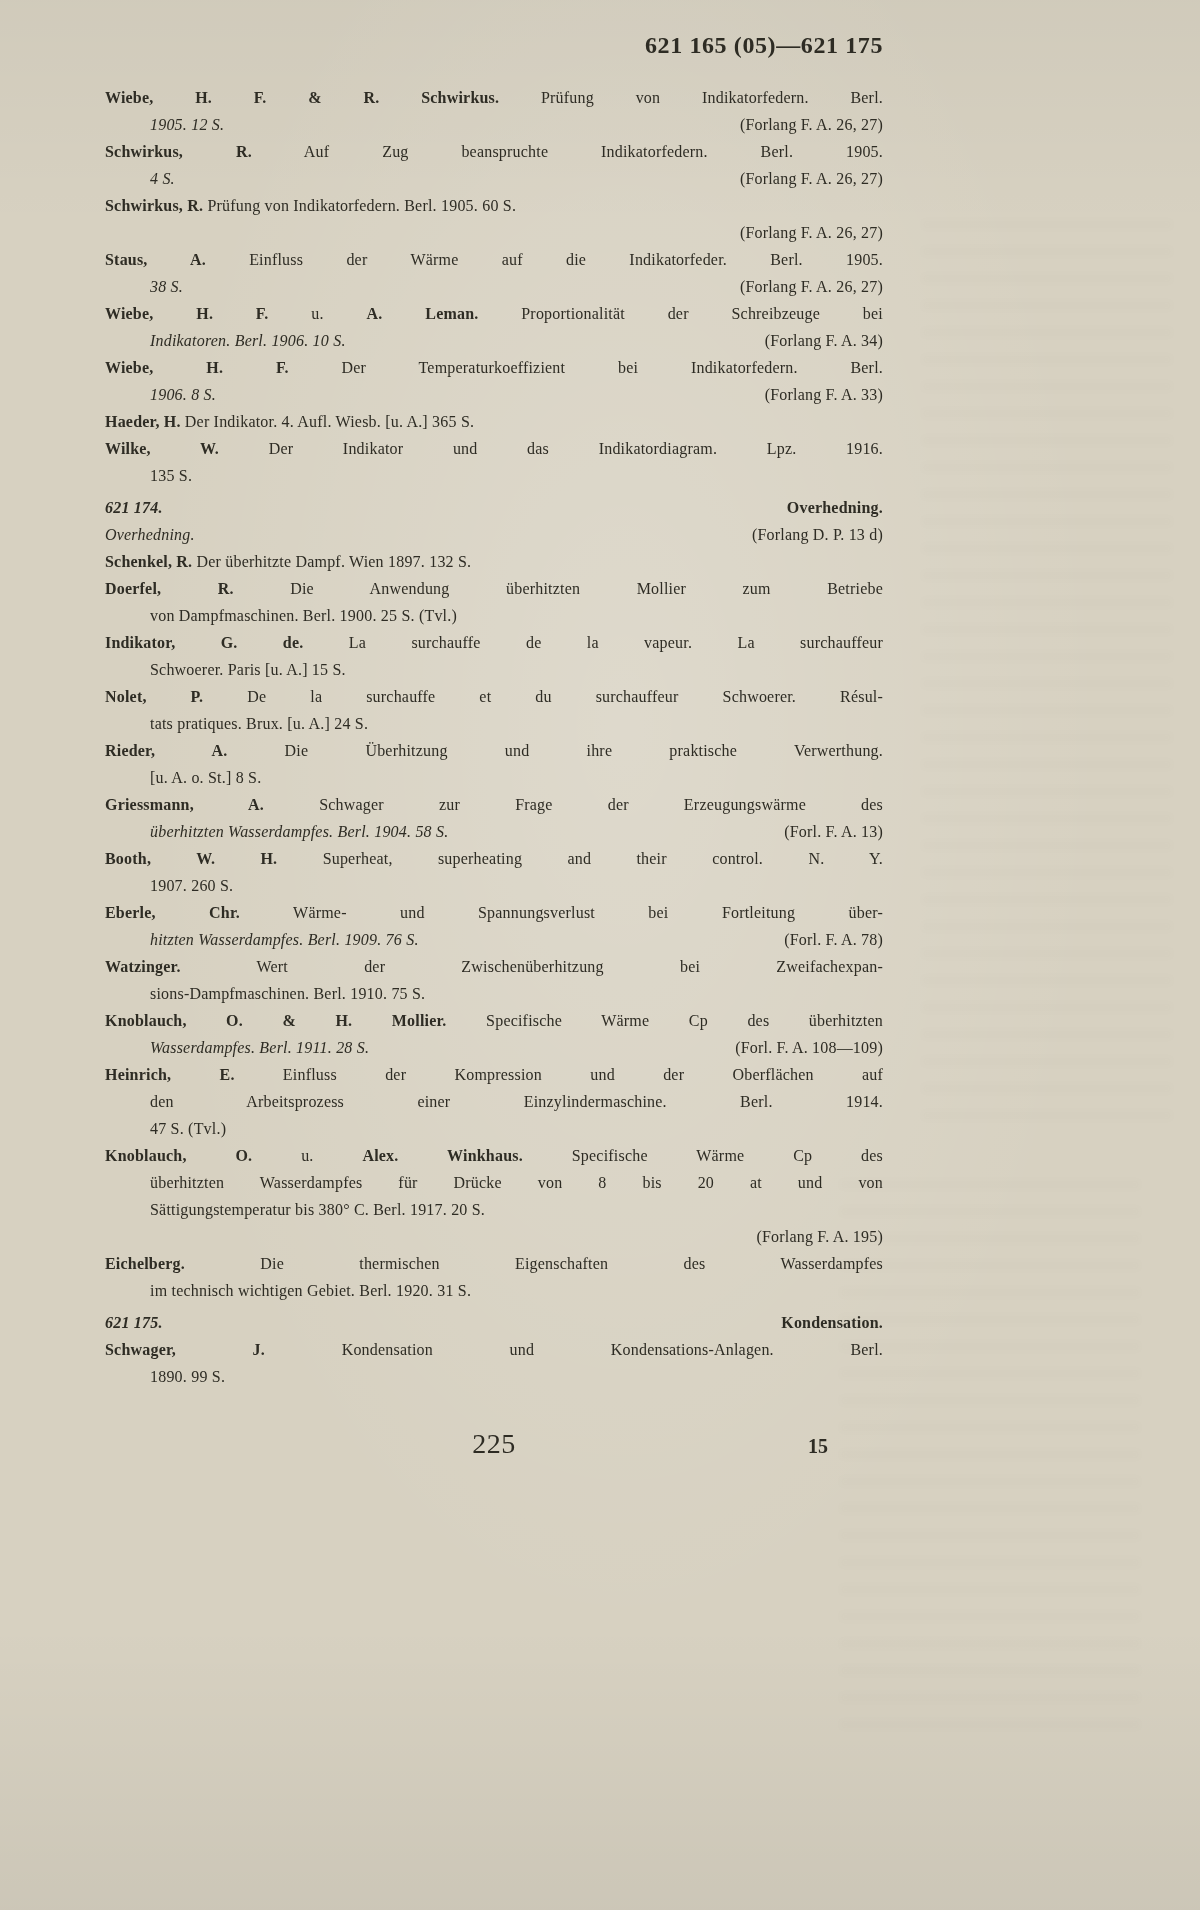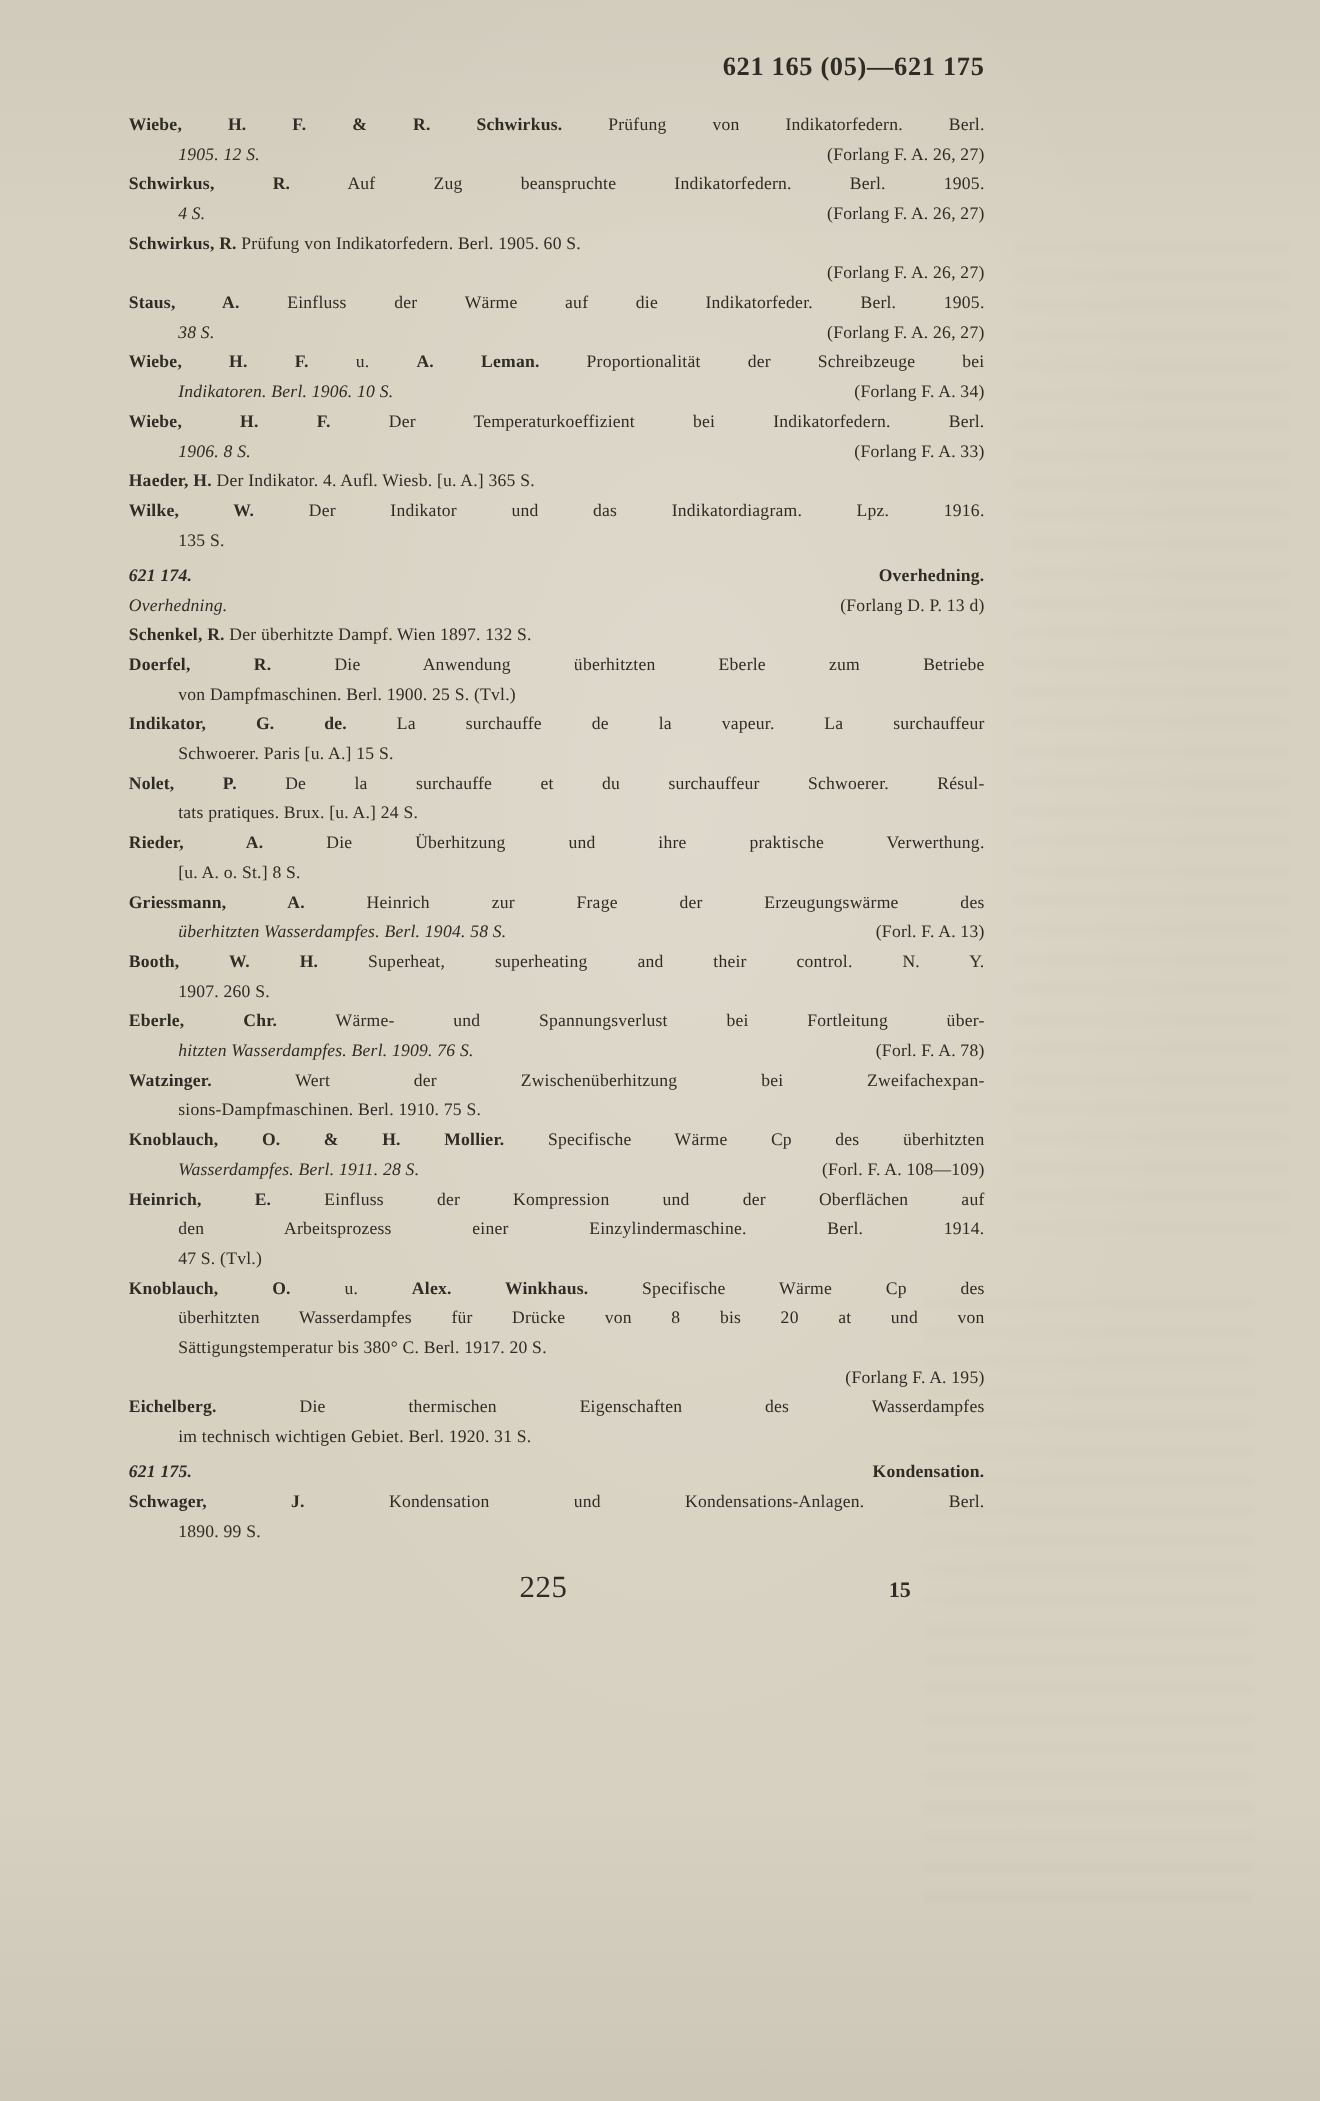--- a/index.html
+++ b/index.html
@@ -28,21 +28,21 @@
     background:repeating-linear-gradient(to bottom,
       rgba(105,96,78,0.13) 0px, rgba(105,96,78,0.13) 9px,
       rgba(105,96,78,0.0) 9px, rgba(105,96,78,0.0) 27px);
     filter:blur(3px);
     opacity:.16;
   }
   .bleed.b1{ right:28px; top:220px; width:250px; height:900px; }
   .bleed.b2{ right:60px; top:1180px; width:300px; height:560px; }
 
   .content{
-    position:absolute; left:105px; top:46px; width:778px;margin-left:12px;
+    position:absolute; left:105px; top:30px; width:778px;
   }
   .running-head{
     text-align:right;
     font-weight:700;
     font-size:24px;
     line-height:30px;
     letter-spacing:0.6px;
     margin-bottom:24px;
   }
   .line{
@@ -137,37 +137,37 @@
           </div>
           <div class="line split">
             <span class="split-left"><span class="plain">Overhedning.</span></span>
             <span class="split-right"><span class="plain">(Forlang D. P. 13 d)</span></span>
           </div>
         </div>
         <div class="block">
           <div class="line left"><span class="bold">Schenkel, R.</span> <span class="plain">Der überhitzte Dampf. Wien 1897. 132 S.</span></div>
         </div>
         <div class="block">
-          <div class="line justify"><span class="bold">Doerfel, R.</span> <span class="plain">Die Anwendung überhitzten Eberle zum Betriebe</span></div>
+          <div class="line justify"><span class="bold">Doerfel, R.</span> <span class="plain">Die Anwendung überhitzten Mollier zum Betriebe</span></div>
           <div class="line left indent"><span class="plain">von Dampfmaschinen. Berl. 1900. 25 S. (Tvl.)</span></div>
         </div>
         <div class="block">
           <div class="line justify"><span class="bold">Indikator, G. de.</span> <span class="plain">La surchauffe de la vapeur. La surchauffeur</span></div>
           <div class="line left indent"><span class="plain">Schwoerer. Paris [u. A.] 15 S.</span></div>
         </div>
         <div class="block">
           <div class="line justify"><span class="bold">Nolet, P.</span> <span class="plain">De la surchauffe et du surchauffeur Schwoerer. Résul-</span></div>
           <div class="line left indent"><span class="plain">tats pratiques. Brux. [u. A.] 24 S.</span></div>
         </div>
         <div class="block">
           <div class="line justify"><span class="bold">Rieder, A.</span> <span class="plain">Die Überhitzung und ihre praktische Verwerthung.</span></div>
           <div class="line left indent"><span class="plain">[u. A. o. St.] 8 S.</span></div>
         </div>
         <div class="block">
-          <div class="line justify"><span class="bold">Griessmann, A.</span> <span class="plain">Heinrich zur Frage der Erzeugungswärme des</span></div>
+          <div class="line justify"><span class="bold">Griessmann, A.</span> <span class="plain">Schwager zur Frage der Erzeugungswärme des</span></div>
           <div class="line split indent">
             <span class="split-left"><span class="plain">überhitzten Wasserdampfes. Berl. 1904. 58 S.</span></span>
             <span class="split-right"><span class="plain">(Forl. F. A. 13)</span></span>
           </div>
         </div>
         <div class="block">
           <div class="line justify"><span class="bold">Booth, W. H.</span> <span class="plain">Superheat, superheating and their control. N. Y.</span></div>
           <div class="line left indent"><span class="plain">1907. 260 S.</span></div>
         </div>
         <div class="block">

